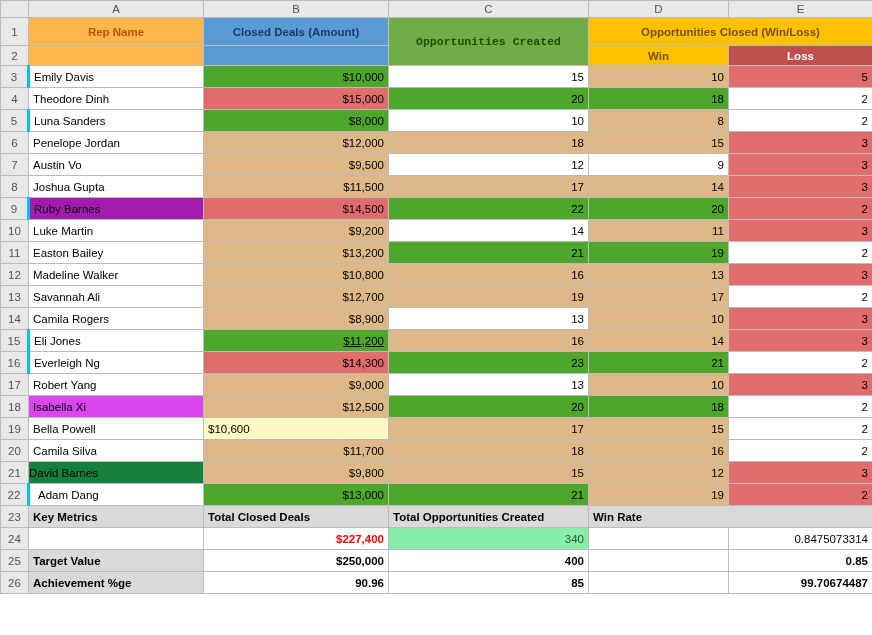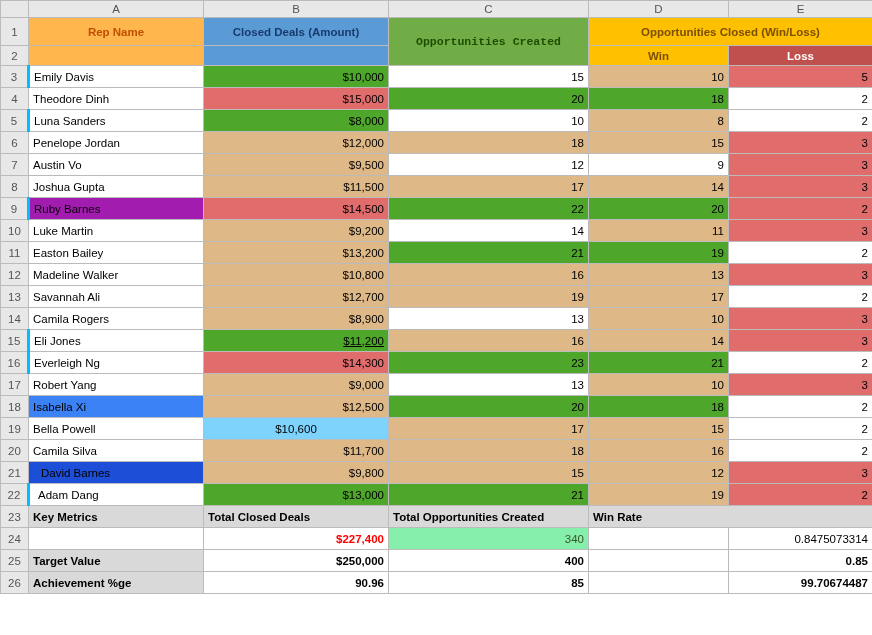--- a/index.html
+++ b/index.html
@@ -215,45 +215,45 @@
       <tr style="height: 22px;">
         <td class="row-num">17</td>
         <td style="background: rgb(255, 255, 255); padding-left: 4px;">Robert Yang</td>
         <td style="background: rgb(222, 184, 135); text-align: right;">$9,000</td>
         <td style="background: rgb(255, 255, 255); text-align: right;">13</td>
         <td style="background: rgb(222, 184, 135); text-align: right;">10</td>
         <td style="background: rgb(224, 108, 108); text-align: right;">3</td>
       </tr>
       <tr style="height: 22px;">
         <td class="row-num">18</td>
-        <td style="background: #3b82f6; padding-left: 4px;">Isabella Xi</td>
+        <td style="background: #d946ef; padding-left: 4px;">Isabella Xi</td>
         <td style="background: rgb(222, 184, 135); text-align: right;">$12,500</td>
         <td style="background: rgb(78, 167, 42); text-align: right;">20</td>
         <td style="background: rgb(78, 167, 42); text-align: right;">18</td>
         <td style="background: rgb(255, 255, 255); text-align: right;">2</td>
       </tr>
       <tr style="height: 22px;">
         <td class="row-num">19</td>
         <td style="background: rgb(255, 255, 255); padding-left: 4px;">Bella Powell</td>
-        <td style="background: #7dd3fc; text-align: center; margin-left: 10px;">$10,600</td>
+        <td style="background: #fef9c3; text-align: left; margin-left: 10px;">$10,600</td>
         <td style="background: rgb(222, 184, 135); text-align: right;">17</td>
         <td style="background: rgb(222, 184, 135); text-align: right;">15</td>
         <td style="background: rgb(255, 255, 255); text-align: right;">2</td>
       </tr>
       <tr style="height: 22px;">
         <td class="row-num">20</td>
         <td style="background: rgb(255, 255, 255); padding-left: 4px;">Camila Silva</td>
         <td style="background: rgb(222, 184, 135); text-align: right;">$11,700</td>
         <td style="background: rgb(222, 184, 135); text-align: right;">18</td>
         <td style="background: rgb(222, 184, 135); text-align: right;">16</td>
         <td style="background: rgb(255, 255, 255); text-align: right;">2</td>
       </tr>
       <tr style="height: 22px;">
         <td class="row-num">21</td>
-        <td style="background: #1d4ed8; padding-left: 12px;">David Barnes</td>
+        <td style="background: #15803d; padding-left: 0;">David Barnes</td>
         <td style="background: rgb(222, 184, 135); text-align: right;">$9,800</td>
         <td style="background: rgb(222, 184, 135); text-align: right;">15</td>
         <td style="background: rgb(222, 184, 135); text-align: right;">12</td>
         <td style="background: rgb(224, 108, 108); text-align: right;">3</td>
       </tr>
       <tr style="height: 22px;">
         <td class="row-num">22</td>
         <td style="background: rgb(255, 255, 255); padding-left: 8px; border-left: 3px solid rgb(0, 191, 255);">Adam Dang</td>
         <td style="background: rgb(78, 167, 42); text-align: right;">$13,000</td>
         <td style="background: rgb(78, 167, 42); text-align: right;">21</td>

